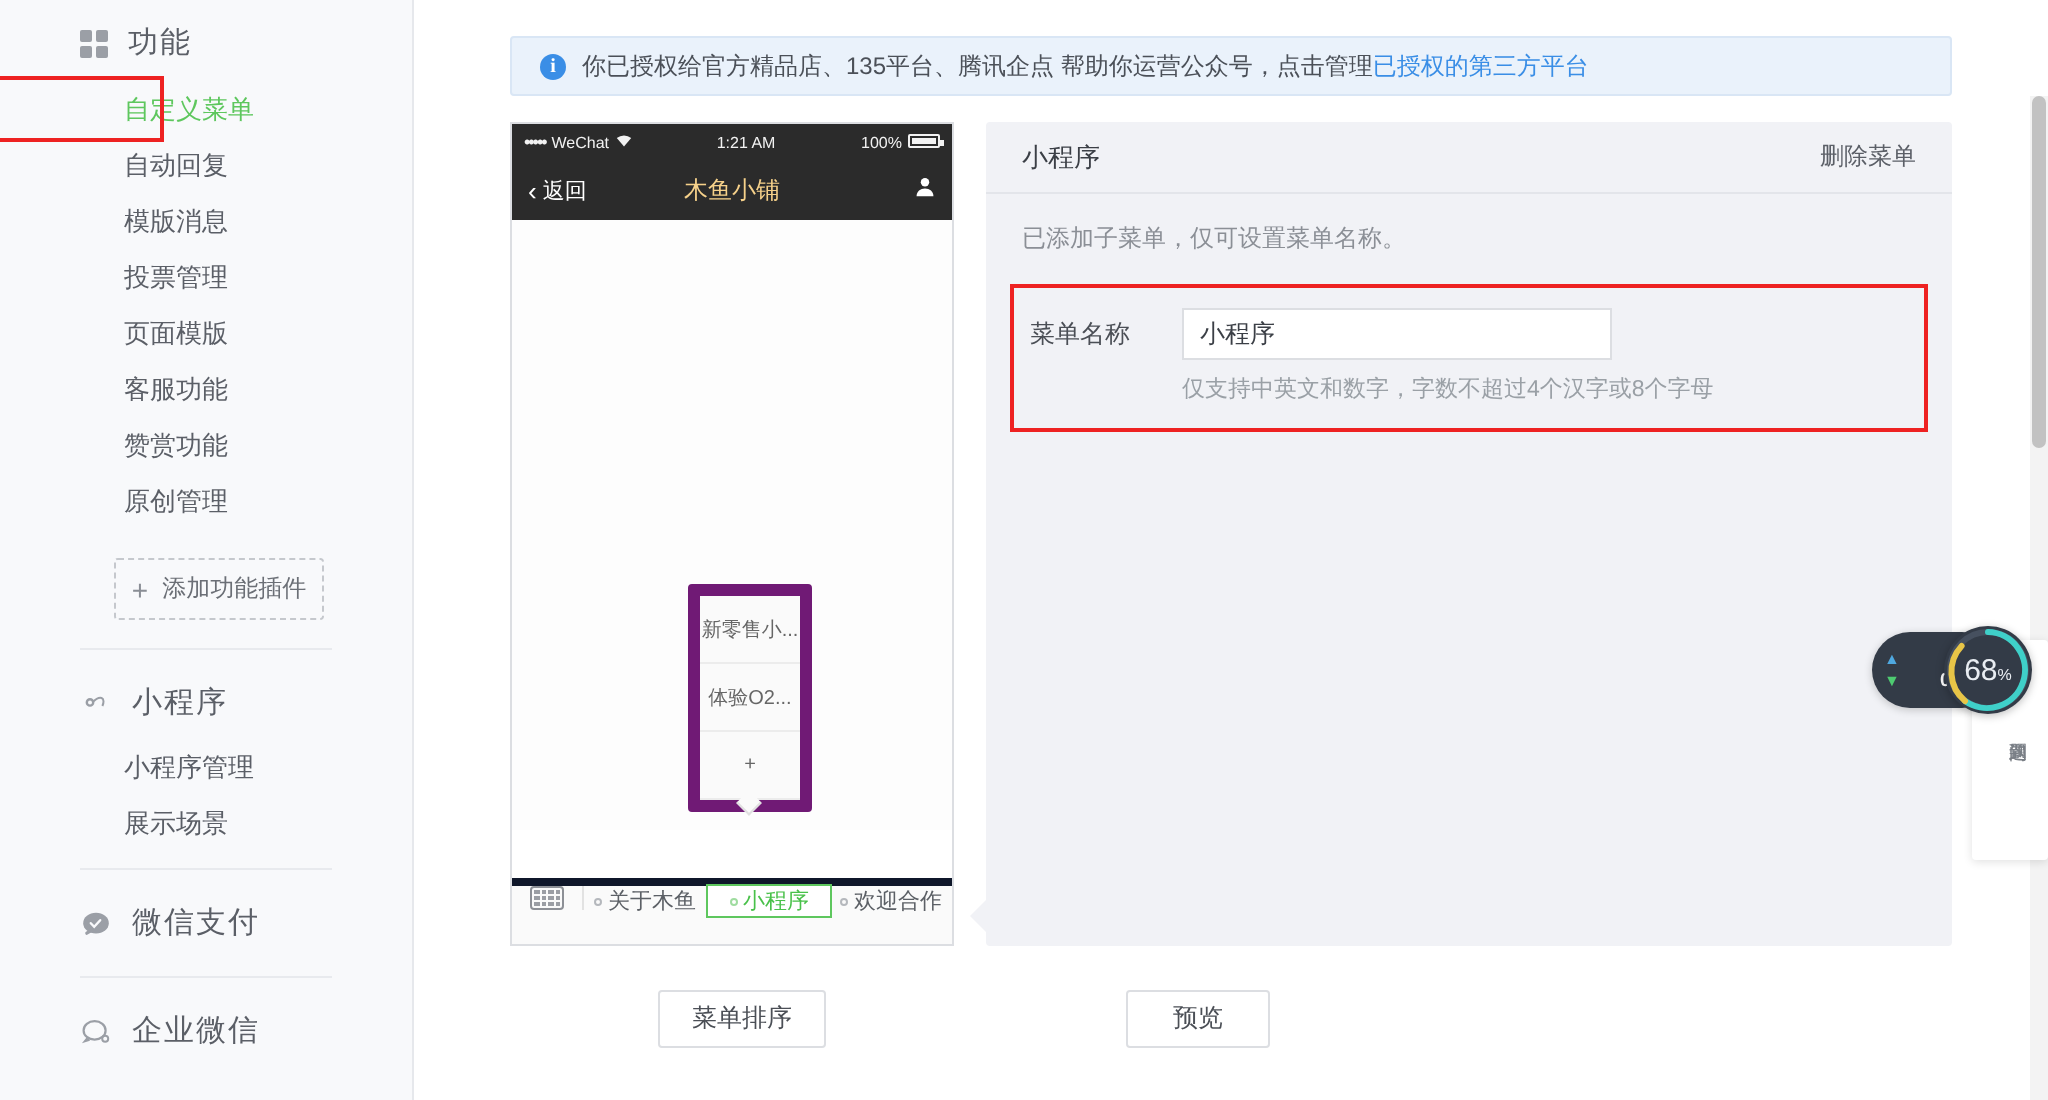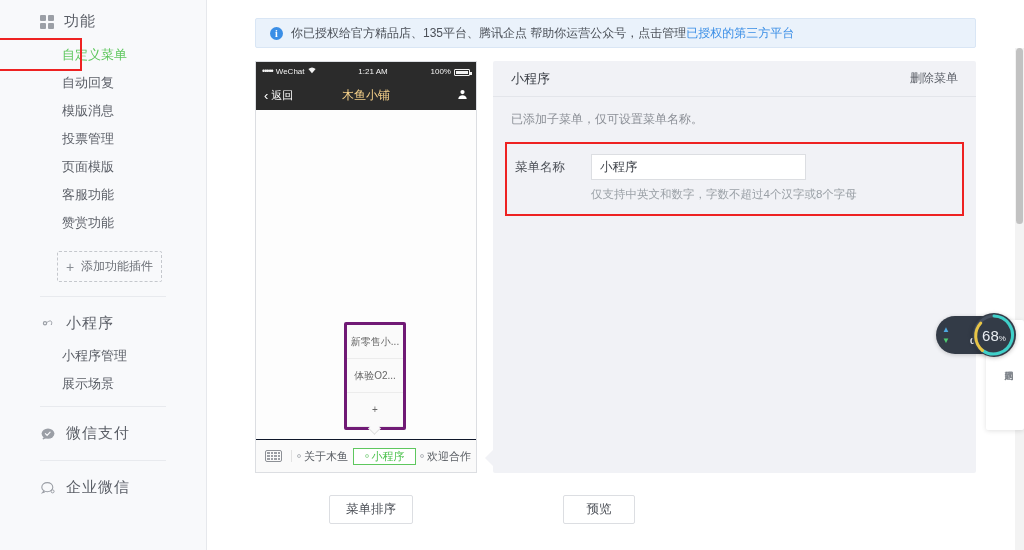--- a/index.html
+++ b/index.html
@@ -86,21 +86,21 @@
     border: 1px solid #dcdee2; background: #fff;
     display: flex; flex-direction: column; position: relative;
   }
   .ph-status {
     height: 18px; background: #2b2b2b; color: #f2f2f2;
     display: flex; align-items: center; justify-content: space-between;
     padding: 0 6px; font-size: 8px;
   }
   .ph-status .left { display: flex; align-items: center; gap: 3px; }
   .dots { letter-spacing: -1px; font-size: 9px; }
-  .ph-status .right { display: flex; align-items: flex-end; gap: 3px; }
+  .ph-status .right { display: flex; align-items: flex-start; gap: 3px; }
   .batt { width: 16px; height: 7px; border: 1px solid #f2f2f2; border-radius: 1px; position: relative; }
   .batt::after { content:""; position:absolute; right:-3px; top:2px; width:2px; height:3px; background:#f2f2f2;}
   .batt i { position:absolute; left:1px; top:1px; bottom:1px; right:1px; background:#f2f2f2; display:block;}
 
   .ph-nav {
     height: 30px; background: #2b2b2b; color: #fff;
     display: flex; align-items: center; padding: 0 8px; position: relative;
   }
   .ph-nav .back { font-size: 11px; display:flex; align-items:center; gap:3px; cursor:pointer;}
   .ph-nav .chev { font-size: 13px; line-height:1; }
@@ -108,38 +108,38 @@
     position: absolute; left: 0; right: 0; text-align: center;
     font-size: 12px; color: #f6d18a; pointer-events: none;
   }
   .ph-nav .person { margin-left: auto; z-index:1; }
 
   .ph-body { flex: 1; background: #fdfdfd; position: relative; }
 
   .submenu {
     position: absolute; left: 88px; bottom: 9px;
     width: 62px; background: #fafafa;
-    border: 3px solid #701a75; border-radius: 2px;
+    border: 6px solid #701a75; border-radius: 2px;
   }
   .submenu .sm-item {
     height: 34px; display: flex; align-items: center; justify-content: center;
     font-size: 10px; color: #666; border-bottom: 1px solid #ececec; cursor: pointer;
     padding: 0 3px; white-space: nowrap; overflow: hidden;
   }
   .submenu .sm-item:last-child { border-bottom: none; color: #999; font-size: 14px; }
   .submenu .sm-arrow {
     position: absolute; left: 50%; margin-left: -5px; bottom: -6px;
     width: 9px; height: 9px; background: #fafafa;
     border-right: 1px solid #e0e0e0; border-bottom: 1px solid #e0e0e0;
     transform: rotate(45deg);
   }
 
   .ph-tabs {
-    height: 33px; border-top: 1px solid #0f172a; background: #fafafa;
-    display: flex; align-items: center;
+    height: 33px; border-top: 4px solid #0f172a; background: #fafafa;
+    display: flex; align-items: flex-start; margin-top: 24px;
   }
   .ph-tabs .kb {
     width: 36px; display: flex; align-items: center; justify-content: center;
     border-right: 1px solid #e2e2e2; cursor: pointer;
   }
   .kb-ico { width: 17px; height: 12px; border: 1px solid #8d9096; border-radius: 2px;
             display: grid; grid-template-columns: repeat(4,1fr); grid-template-rows: repeat(3,1fr); gap: 1px; padding: 1px; }
   .kb-ico i { background: #9b9ea4; display:block; }
   .ph-tabs .tab {
     flex: 1; display: flex; align-items: center; justify-content: center;
@@ -262,20 +262,21 @@
       </span>
       <span>功能</span>
     </div>
     <div class="sb-sub active marked">自定义菜单</div>
     <div class="sb-sub">自动回复</div>
     <div class="sb-sub">模版消息</div>
     <div class="sb-sub">投票管理</div>
     <div class="sb-sub">页面模版</div>
     <div class="sb-sub">客服功能</div>
     <div class="sb-sub">赞赏功能</div>
+    <div class="sb-sub">原创管理</div>
 
     <div class="sb-plugin-wrap">
       <div class="sb-plugin">
         <span class="plus">+</span>
         <span>添加功能插件</span>
       </div>
     </div>
 
     <div class="sb-divider"></div>
 

